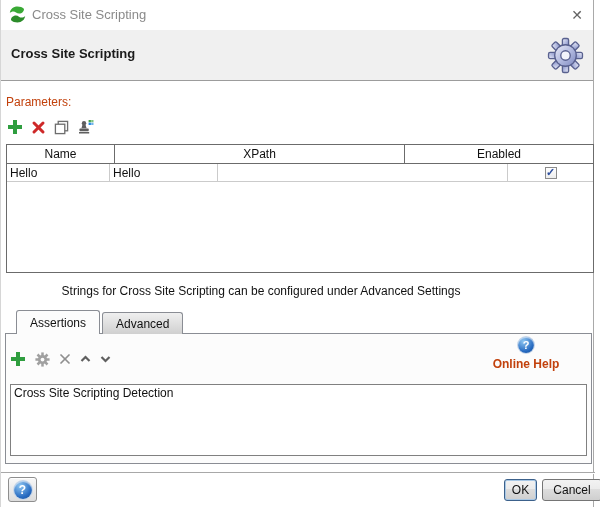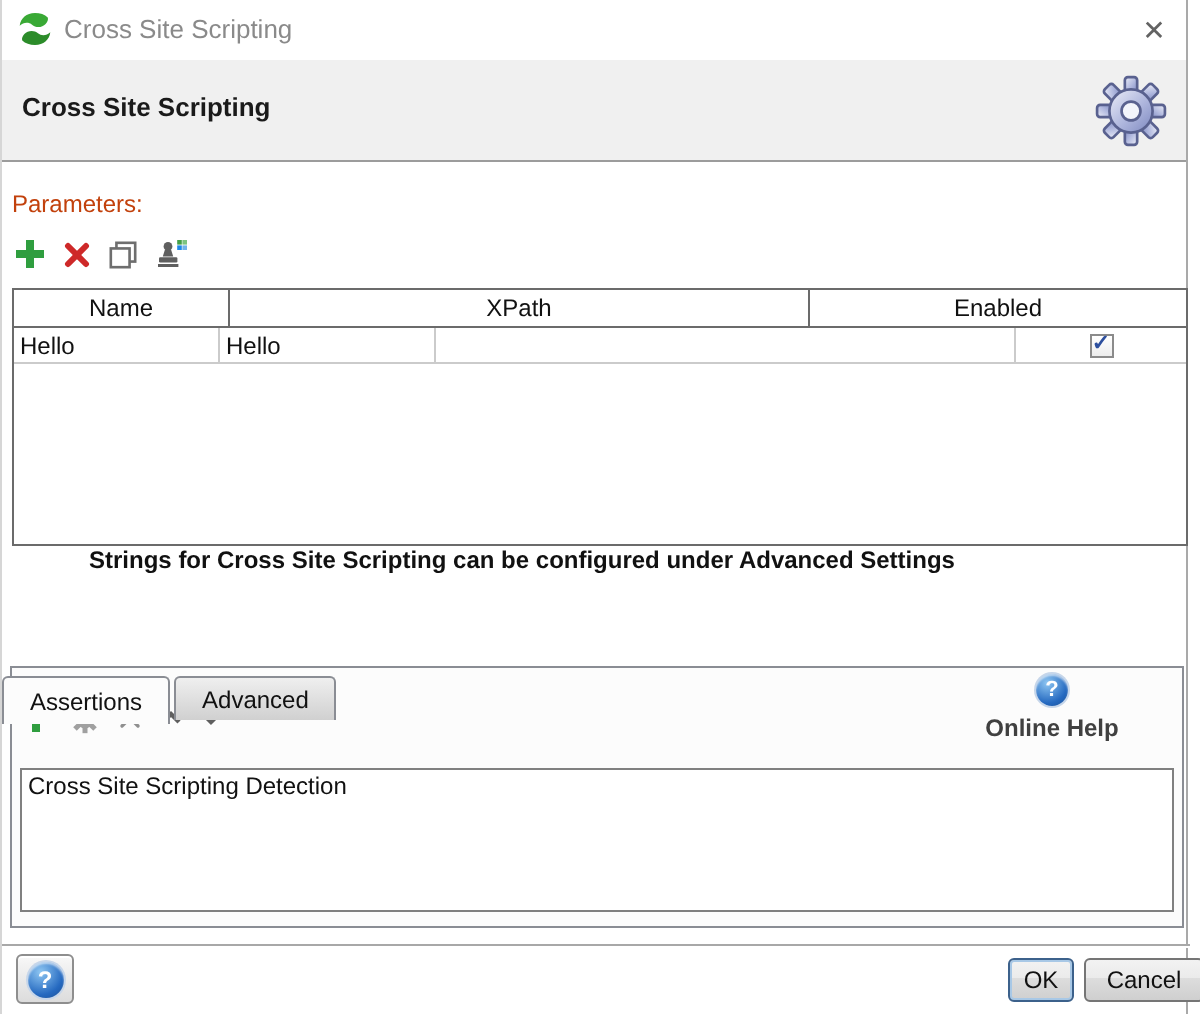--- a/index.html
+++ b/index.html
@@ -35,39 +35,39 @@
   .tbl-head .hc:last-child { border-right:none; }
   .tbl-row { display:flex; height:18px; border-bottom:1px solid #cbcbcb; }
   .tbl-row .c { font-size:12px; color:#111; display:flex; align-items:center; padding-left:3px;
                 border-right:1px solid #cbcbcb; overflow:hidden; }
   .tbl-row .c:last-child { border-right:none; justify-content:center; padding-left:0; }
   .w1 { width:103px; } .w2 { width:108px; } .w3 { width:290px; } .w4 { width:85px; flex:1; }
   .checkbox { width:12px; height:12px; border:1px solid #8b8b8b; background:linear-gradient(#ffffff,#ededed);
               display:flex; align-items:center; justify-content:center; font-size:11px; font-weight:bold;
               color:#2d4f9e; line-height:1; cursor:pointer; }
 
-  .note { position:absolute; left:0; top:273px; width:520px; text-align:center; font-size:12px; color:#111;font-weight:bold; }
-
-  
-  .tabs { position:absolute; left:0; top:310px; height:24px; display:flex; align-items:flex-start; z-index:3;margin-top:28px; }
+  .note { position:absolute; left:0; top:284px; width:520px; text-align:center; font-size:12px; color:#111; }
+
+  
+  .tabs { position:absolute; left:15px; top:310px; height:24px; display:flex; align-items:flex-end; z-index:3; }
   .tab { height:22px; padding:0 13px; margin-right:2px; display:inline-flex; align-items:center;
          font-size:12px; color:#111; border:1px solid #8a8d94; border-bottom:none;
          border-radius:3px 3px 0 0; background:linear-gradient(#efefef,#d0d0d0); cursor:pointer; }
   .tab.active { background:#fcfcfc; height:24px; position:relative; z-index:4; }
 
   .panel { position:absolute; left:4px; top:333px; width:587px; height:131px; background:#fcfcfc;
            border:1px solid #8a8d94; }
   .atoolbar { position:absolute; left:4px; top:15px; height:20px; display:flex; align-items:center; gap:9px; }
   .online-help { position:absolute; right:20px; top:3px; width:90px; display:flex; flex-direction:column;
                  align-items:center; gap:4px; }
   .help-circle { width:16px; height:16px; border-radius:50%; color:#ffffff; font-size:11px; font-weight:bold;
                  display:flex; align-items:center; justify-content:center;
                  background:radial-gradient(circle at 35% 28%, #8ec6f2, #2569c0 65%, #1a4e93);
                  box-shadow:inset 0 1px 1px rgba(255,255,255,.6), 0 0 0 1px #c6d6ea; cursor:pointer; }
-  .online-help .ohl { font-size:12px; font-weight:bold; color:#404040; }
+  .online-help .ohl { font-size:12px; font-weight:bold; color:#c2410c; }
   .assert-list { position:absolute; left:4px; top:50px; width:577px; height:72px; background:#ffffff;
                  border:1px solid #808080; }
   .assert-item { font-size:12px; color:#111; padding:1px 3px; cursor:default; }
 
   
   .separator { position:absolute; left:0; top:472px; width:594px; height:2px;
                border-top:1px solid #a8a8a8; border-bottom:1px solid #ffffff; }
   .help-btn { position:absolute; left:7px; top:477px; width:29px; height:25px; border:1px solid #8e8e8e;
               border-radius:3px; background:linear-gradient(#f8f8f8,#dcdcdc); display:flex; align-items:center;
               justify-content:center; cursor:pointer; box-shadow:inset 0 1px 0 #ffffff; }

